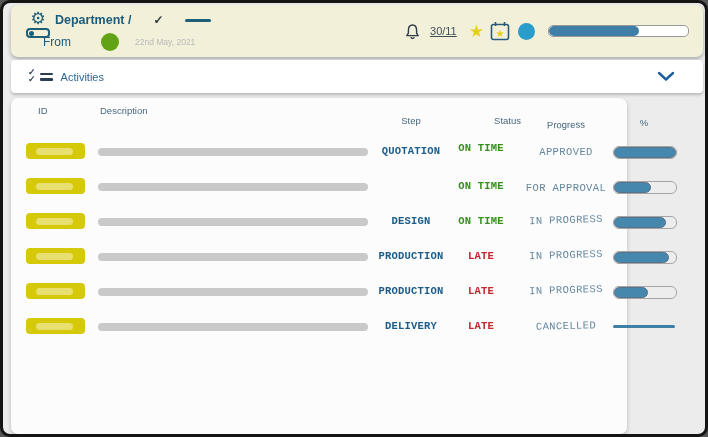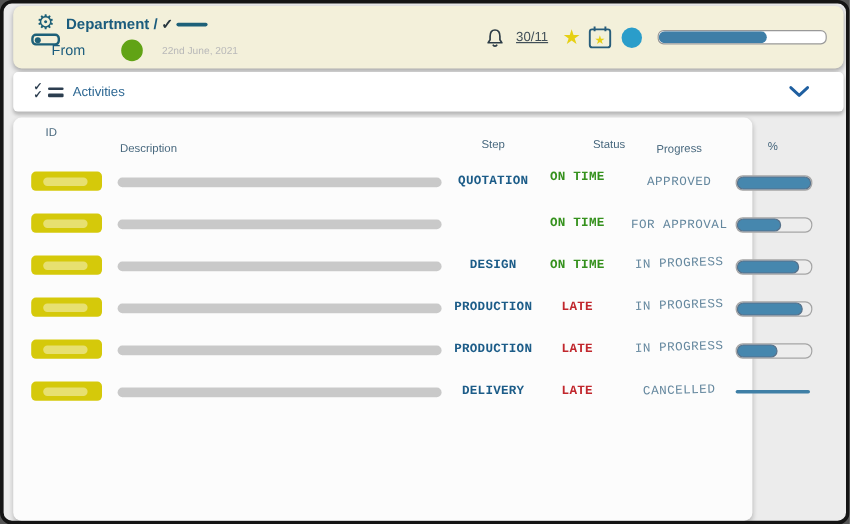--- a/index.html
+++ b/index.html
@@ -7,21 +7,21 @@
     border-radius:10px;background:#ececec;overflow:hidden;font-family:"Liberation Sans",sans-serif;}
   .panel{position:absolute;box-sizing:border-box;}
 
   
   .header{left:8px;top:2px;width:692px;height:52px;background:#f3f0da;border-radius:7px;
     box-shadow:0 2px 4px rgba(0,0,0,.3);}
   .gear-wrap{position:absolute;left:14px;top:5px;width:26px;height:40px;color:#1d6078;}
   .gear-glyph{font-size:17px;line-height:17px;display:block;text-align:center;}
   .gear-bar{width:20px;height:6px;border:2px solid #1d6078;border-radius:4px;margin:1px auto 0;position:relative;}
   .gear-bar::before{content:"";position:absolute;left:1px;top:0.5px;width:5px;height:5px;border-radius:50%;background:#1d6078;}
-  .title-line{position:absolute;left:44px;top:8px;display:flex;align-items:center;gap:3px;}
+  .title-line{position:absolute;left:44px;top:8px;display:flex;align-items:center;gap:22px;}
   .title-text{font-size:12.5px;font-weight:bold;color:#1b5c7d;}
   .check-glyph{font-size:12px;font-weight:bold;color:#27363e;}
   .dash-line{width:26px;height:3px;background:#1d6078;border-radius:2px;}
   .from-line{position:absolute;left:32px;top:28px;display:flex;align-items:center;}
   .from-text{font-size:12px;color:#1b5c7d;}
   .green-dot{width:18px;height:18px;border-radius:50%;background:#61a315;margin-left:30px;}
   .date-text{font-size:8.5px;color:#b9b9b9;margin-left:16px;}
   .hdr-right{position:absolute;right:10px;top:0;height:52px;display:flex;align-items:center;}
   .bell{width:15px;height:17px;margin-right:10px;}
   .notif-count{font-size:11px;color:#414f58;margin-right:12px;text-decoration:underline;}
@@ -39,21 +39,21 @@
   .act-lines{margin-left:4px;display:flex;flex-direction:column;gap:3px;}
   .act-lines div{width:13px;height:2.5px;background:#2c3e50;border-radius:1px;}
   .act-label{margin-left:8px;font-size:11px;color:#2e6893;}
   .act-chevron{position:absolute;right:28px;top:11px;}
 
   
   .table{left:8px;top:95px;width:616px;height:336px;background:#fcfcfc;border-radius:7px;
     box-shadow:0 2px 4px rgba(0,0,0,.22);}
   .col-h{position:absolute;font-size:9.5px;color:#48687e;}
   .h-id{left:27px;top:7px;}
-  .h-desc{left:89px;top:21px;}
+  .h-desc{left:89px;top:7px;}
   .h-step{left:348px;top:17px;width:104px;text-align:center;}
   .h-status{left:430px;top:17px;width:80px;text-align:right;}
   .h-progress{left:500px;top:21px;width:110px;text-align:center;transform:rotate(-1.2deg);}
   .h-pct{left:602px;top:19px;width:62px;text-align:center;}
 
   .row{position:absolute;left:0;width:692px;height:34px;font-family:Liberation Mono, monospace;}
   .badge{position:absolute;left:15px;top:8px;width:59px;height:16px;background:#d5c90a;border-radius:4px;}
   .badge-inner{position:absolute;left:10px;top:4.5px;width:37px;height:7px;background:#e7e070;border-radius:3.5px;}
   .desc{position:absolute;left:87px;top:13px;width:270px;height:8px;background:#c9c9c9;border-radius:4px;}
   .step{position:absolute;left:348px;top:10px;width:104px;text-align:center;font-size:10.5px;font-weight:bold;color:#1c5c88;letter-spacing:.2px;}
@@ -81,21 +81,21 @@
       <div class="gear-bar"></div>
     </div>
     <div class="title-line">
       <span class="title-text">Department /</span>
       <span class="check-glyph">✓</span>
       <span class="dash-line"></span>
     </div>
     <div class="from-line">
       <span class="from-text">From</span>
       <span class="green-dot"></span>
-      <span class="date-text">22nd June, 2021</span>
+      <span class="date-text">22nd May, 2021</span>
     </div>
     <div class="hdr-right">
       <svg class="bell" viewBox="0 0 15 17">
         <path d="M7.5 2 C4.6 2 3.4 4.6 3.4 7.4 L3.4 10.2 L1.8 12.6 L13.2 12.6 L11.6 10.2 L11.6 7.4 C11.6 4.6 10.4 2 7.5 2 Z" fill="none" stroke="#2d3c46" stroke-width="1.4" stroke-linejoin="round"></path>
         <path d="M5.8 14.2 a1.8 1.8 0 0 0 3.4 0" fill="none" stroke="#2d3c46" stroke-width="1.4"></path>
       </svg>
       <span class="notif-count">30/11</span>
       <span class="star-glyph">★</span>
       <svg class="cal" viewBox="0 0 20 20">
         <rect x="1.5" y="3.5" width="17" height="15" rx="2" fill="none" stroke="#275d7b" stroke-width="1.6"></rect>

